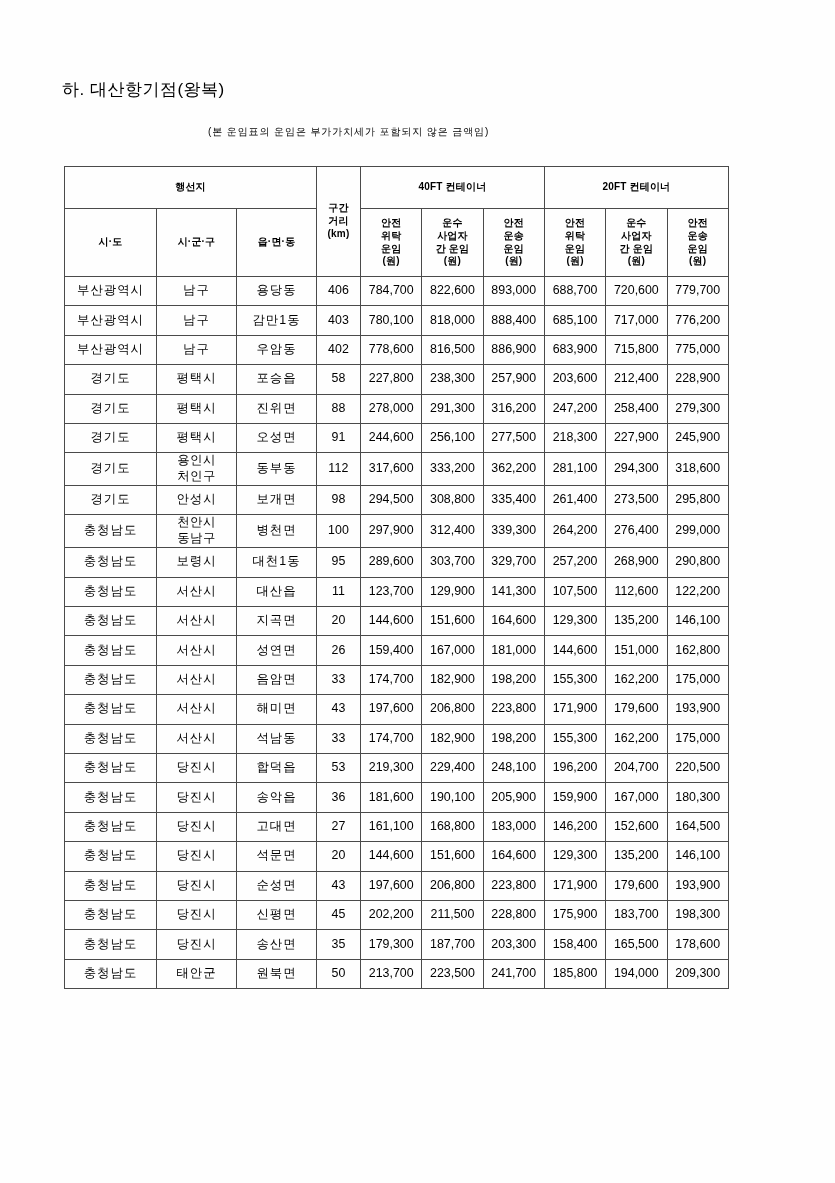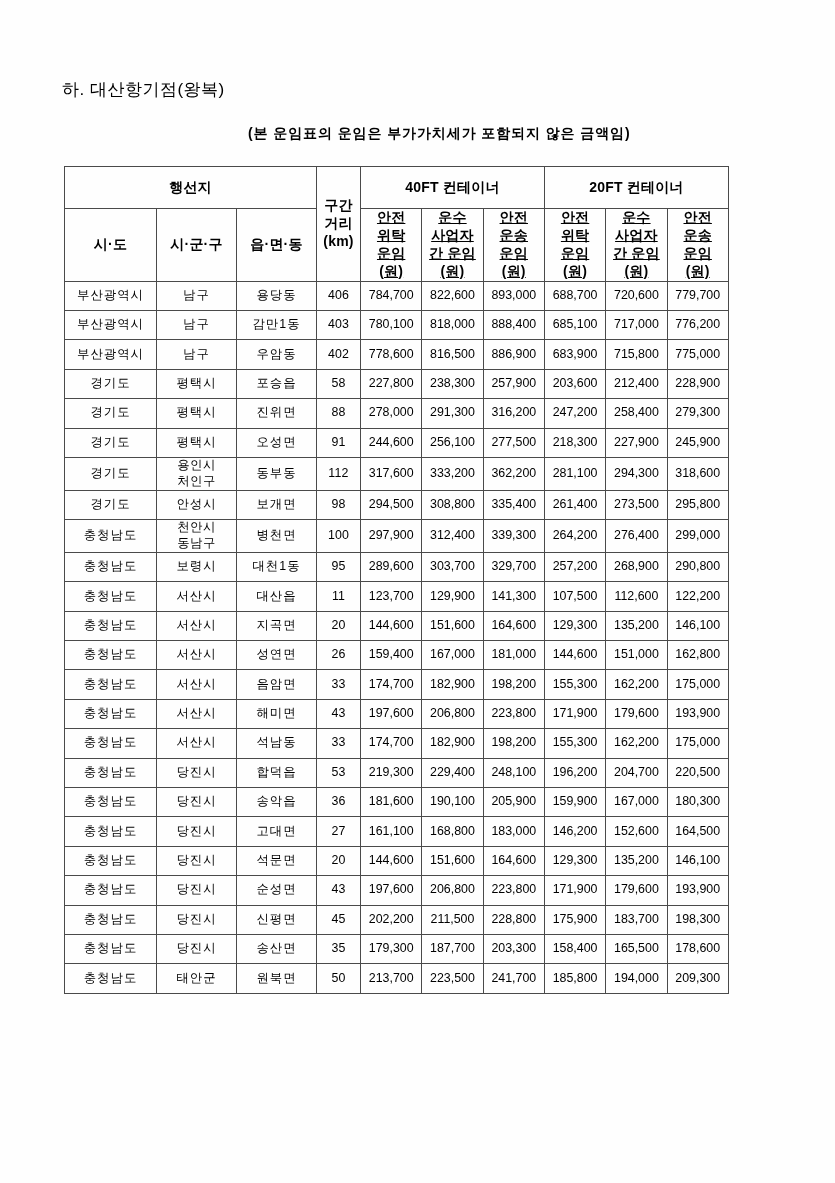--- a/index.html
+++ b/index.html
@@ -31,25 +31,24 @@
     font-size: 17px;
     font-weight: 500;
     letter-spacing: 0.5px;
     white-space: nowrap;
   }
 
   .doc-subnote {
     position: absolute;
     left: 208px;
     top: 125px;
-    font-size: 14px;
-    font-weight: 700;
+    font-size: 10px;
+    font-weight: 400;
     letter-spacing: 0.9px;
     white-space: nowrap;
-    margin-left: 40px;
   }
 
   
   .fare-table-wrap {
     position: absolute;
     left: 64px;
     top: 166px;
     width: 664px;
   }
 
@@ -65,40 +64,39 @@
     border: 1px solid #4a4a4a;
     text-align: center;
     vertical-align: middle;
     padding: 0;
     font-weight: 400;
     line-height: 1.28;
   }
 
   table.fare-table thead th {
     font-weight: 700;
-    font-size: 14px;
+    font-size: 10px;
     letter-spacing: 0.2px;
     text-align: center;
   }
 
   
   table.fare-table {
     border: 1.6px solid #333;
   }
 
   .th-group {
     height: 42px;
   }
   .th-sub {
     height: 68px;
   }
   .th-multi {
     line-height: 1.22;
     font-size: 12.2px;
-    text-decoration: underline;
   }
 
   .th-rowspan {
     font-size: 13px;
     font-weight: 700;
     letter-spacing: 1px;
   }
   .th-dist {
     font-size: 12.6px;
     font-weight: 700;

